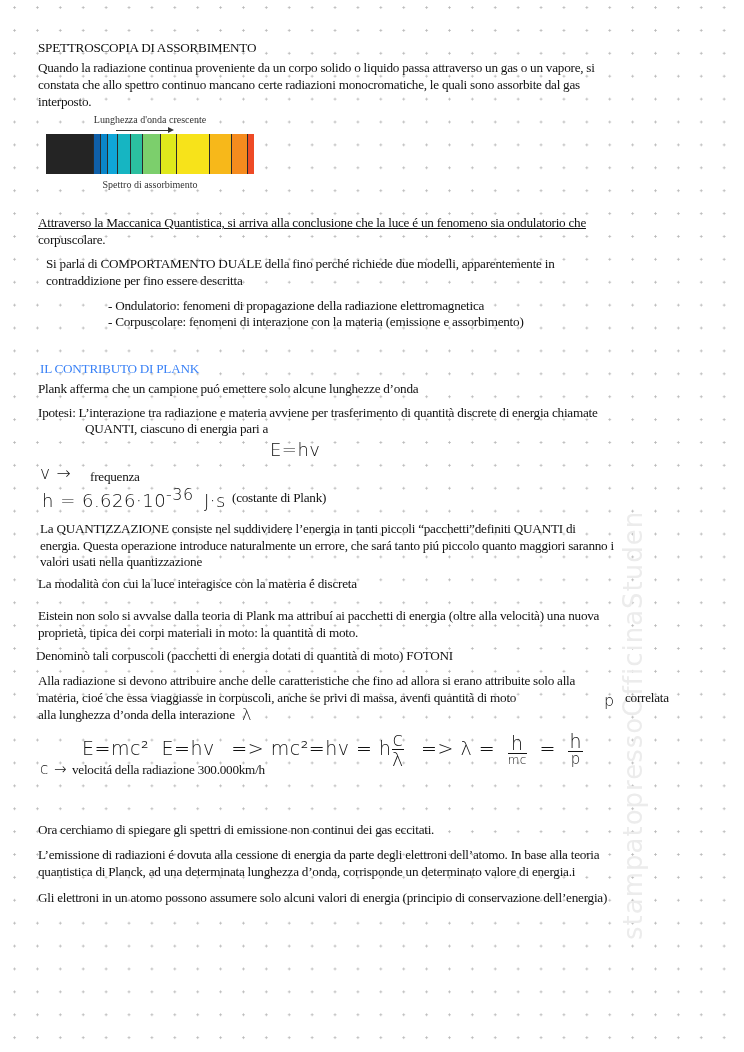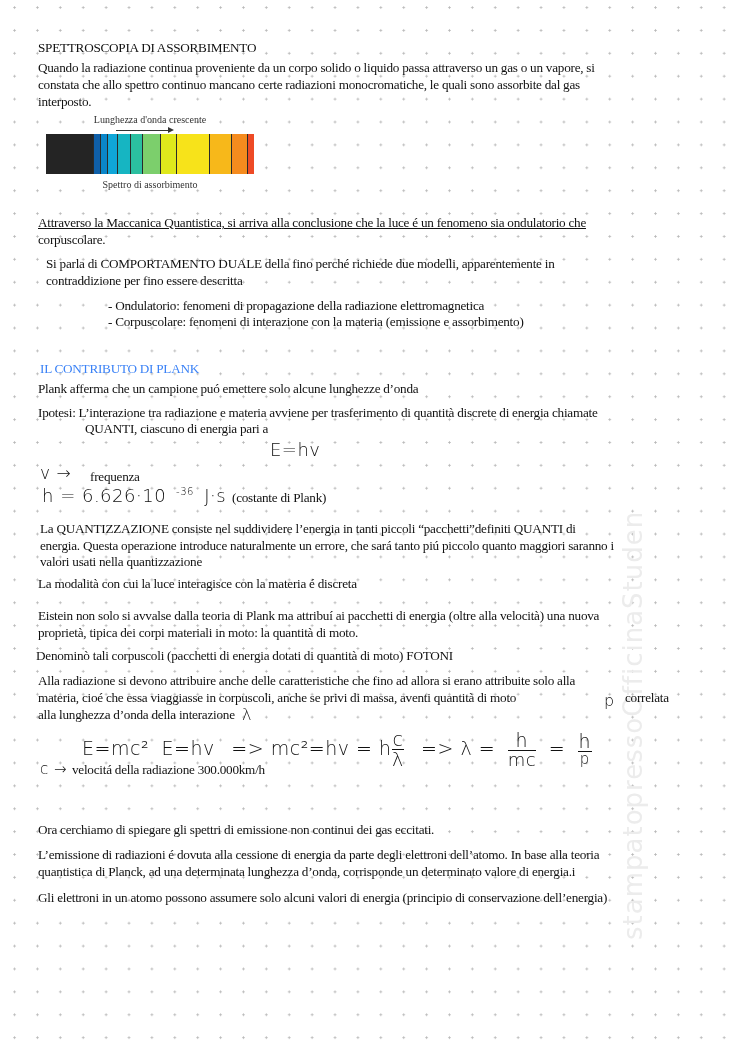--- a/index.html
+++ b/index.html
@@ -64,21 +64,21 @@
 
 <div class="t red" style="left:40px;top:361px;">IL CONTRIBUTO DI PLANK</div>
 <div class="t" style="left:38px;top:381px;">Plank afferma che un campione puó emettere solo alcune lunghezze d’onda</div>
 <div class="t" style="left:38px;top:405px;">Ipotesi: L’interazione tra radiazione e materia avviene per trasferimento di quantità discrete di energia chiamate</div>
 <div class="t" style="left:38px;top:421px;margin-left:47px;">QUANTI, ciascuno di energia pari a</div>
 <div class="hand" style="left:270px;top:439px;font-size:18px;">E=hv</div>
 
 <div class="hand" style="left:40px;top:463px;font-size:17px;">v →</div>
 <div class="t" style="left:90px;top:469px;">frequenza</div>
 <div class="hand" style="left:42px;top:485px;font-size:18px;">
-  <span>h = 6.626·10</span><sup style="font-size:10px;margin-left:10px;">-36</sup>
+  <span>h = 6.626·10</span><sup style="font-size:16px;">-36</sup>
   <span style="margin-left:4px;">J·s</span>
 </div>
 <div class="t" style="left:232px;top:490px;">(costante di Plank)</div>
 
 <div class="t" style="left:40px;top:521px;">La QUANTIZZAZIONE consiste nel suddividere l’energia in tanti piccoli “pacchetti”definiti QUANTI di</div>
 <div class="t" style="left:40px;top:538px;">energia. Questa operazione introduce naturalmente un errore, che sará tanto piú piccolo quanto maggiori saranno i</div>
 <div class="t" style="left:40px;top:554px;">valori usati nella quantizzazione</div>
 <div class="t" style="left:38px;top:576px;">La modalità con cui la luce interagisce con la materia é discreta</div>
 
 <div class="t" style="left:38px;top:608px;">Eistein non solo si avvalse dalla teoria di Plank ma attribuí ai pacchetti di energia (oltre alla velocità) una nuova</div>
@@ -90,21 +90,21 @@
 <div class="hand" style="left:604px;top:691px;font-size:16px;">p</div>
 <div class="t" style="left:625px;top:690px;">correlata</div>
 <div class="t" style="left:38px;top:707px;">alla lunghezza d’onda della interazione</div>
 <div class="hand" style="left:242px;top:705px;font-size:16px;">λ</div>
 
 <div class="hand" style="left:82px;top:730px;font-size:19px;">
   <span>E=mc²</span>
   <span style="margin-left:6px;">E=hv</span>
   <span style="margin-left:10px;">=&gt; mc²=hv = h</span><span class="frac"><span class="num">c</span><span class="den">λ</span></span>
   <span style="margin-left:10px;">=&gt; λ =</span>
-  <span class="frac" style="margin-left:6px;"><span class="num">h</span><span class="den" style="font-size:18px;">mc</span></span>
+  <span class="frac" style="margin-left:6px;"><span class="num">h</span><span class="den" style="font-size:12px;">mc</span></span>
   <span style="margin-left:6px;">=</span>
   <span class="frac" style="margin-left:6px;"><span class="num">h</span><span class="den" style="font-size:15px;">p</span></span>
 </div>
 <div class="hand" style="left:40px;top:760px;font-size:15px;">c →</div>
 <div class="t" style="left:72px;top:762px;">velocitá della radiazione 300.000km/h</div>
 
 <div class="t" style="left:38px;top:822px;">Ora cerchiamo di spiegare gli spettri di emissione non continui dei gas eccitati.</div>
 <div class="t" style="left:38px;top:847px;">L’emissione di radiazioni é dovuta alla cessione di energia da parte degli elettroni dell’atomo. In base alla teoria</div>
 <div class="t" style="left:38px;top:864px;">quantistica di Planck, ad una determinata lunghezza d’onda, corrisponde un determinato valore di energia.i</div>
 <div class="t" style="left:38px;top:890px;">Gli elettroni in un atomo possono assumere solo alcuni valori di energia (principio di conservazione dell’energia)</div>

